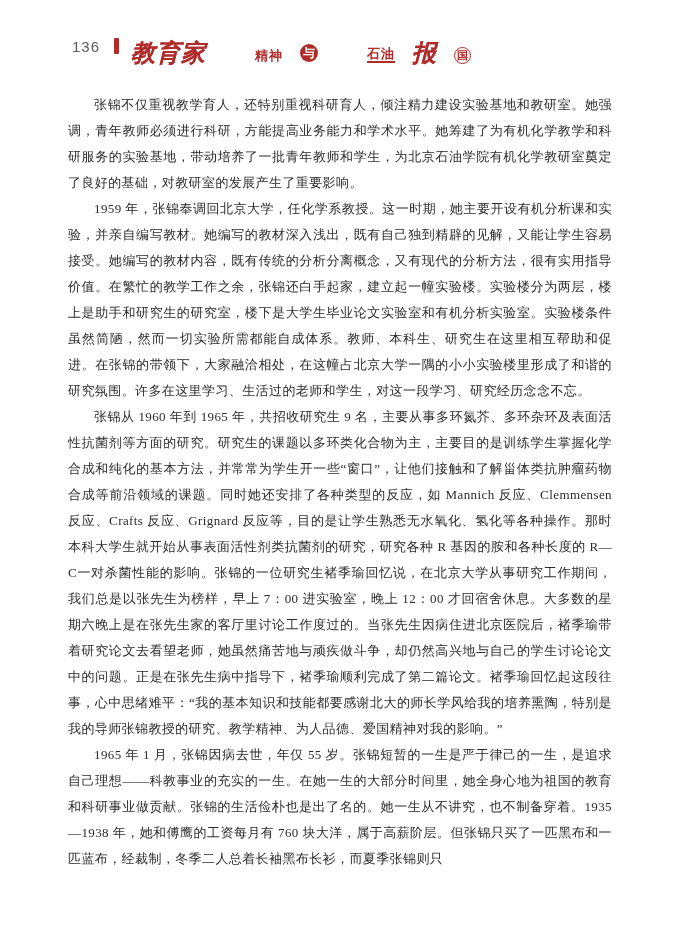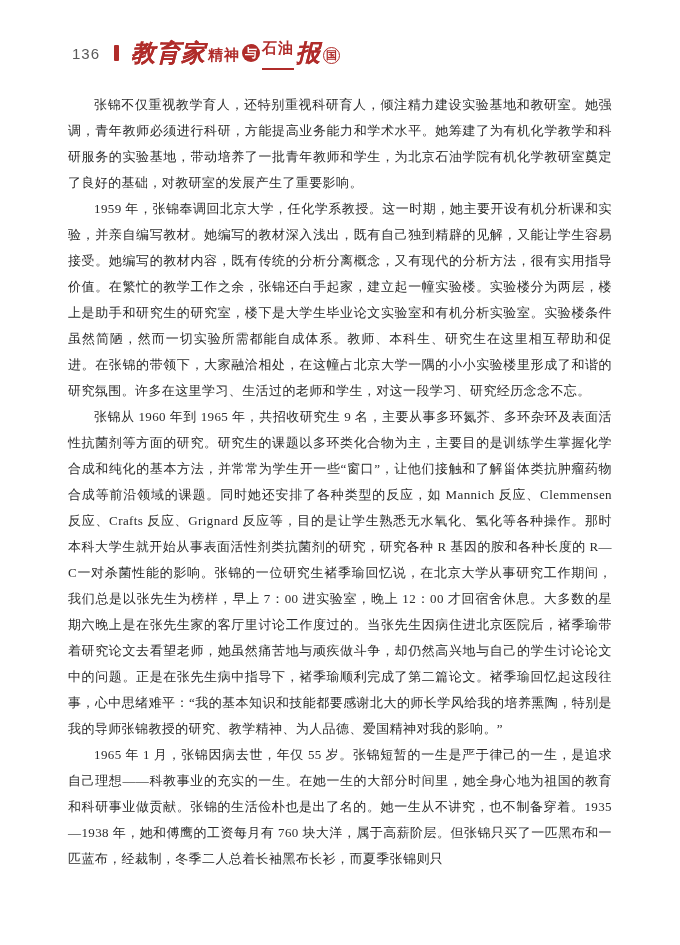--- a/index.html
+++ b/index.html
@@ -14,63 +14,63 @@
     background: #ffffff;
     overflow: hidden;
   }
   .page {
     width: 680px; height: 945px;
     padding: 38px 68px 0 68px;
   }
   
   .page-header {
     display: flex;
-    align-items: center;
     height: 30px;
     margin-left: 4px;
     margin-bottom: 24px;
   }
   .page-number {
     font-family: "Liberation Sans", "DejaVu Sans", sans-serif;
     font-size: 15px;
     color: var(--page-number-gray);
     letter-spacing: 1px;
   }
   .header-bar {
     width: 5px; height: 16px;
     background: var(--accent-red);
     border-radius: 1px;
     margin: 0 12px 0 14px;
     flex: 0 0 auto;
   }
   .logo {
     display: inline-flex;
     align-items: center;
-    gap: 2px;
+    gap: 17px;
     color: var(--accent-red);
     font-family: "Liberation Serif", "DejaVu Serif", serif;
     font-weight: bold;
     white-space: nowrap;
   }
   .logo-big {
     font-size: 24px;
     font-style: italic;
     letter-spacing: 1px;
     line-height: 1;
     text-shadow: 0 0 0.4px var(--accent-red);
   }
   .logo-small {
-    font-size: 15px;
+    font-size: 13px;
     letter-spacing: 1px;
     line-height: 1;
     padding-top: 4px;
+    margin-left: 32px;
   }
   .logo-underline {
     border-bottom: 2px solid var(--accent-red);
-    padding-bottom: 12px;
+    padding-bottom: 1px;
   }
   .logo-badge-filled {
     display: inline-flex;
     align-items: center;
     justify-content: center;
     width: 18px; height: 18px;
     border-radius: 50%;
     background: var(--accent-red);
     color: #ffffff;
     font-size: 12px;

